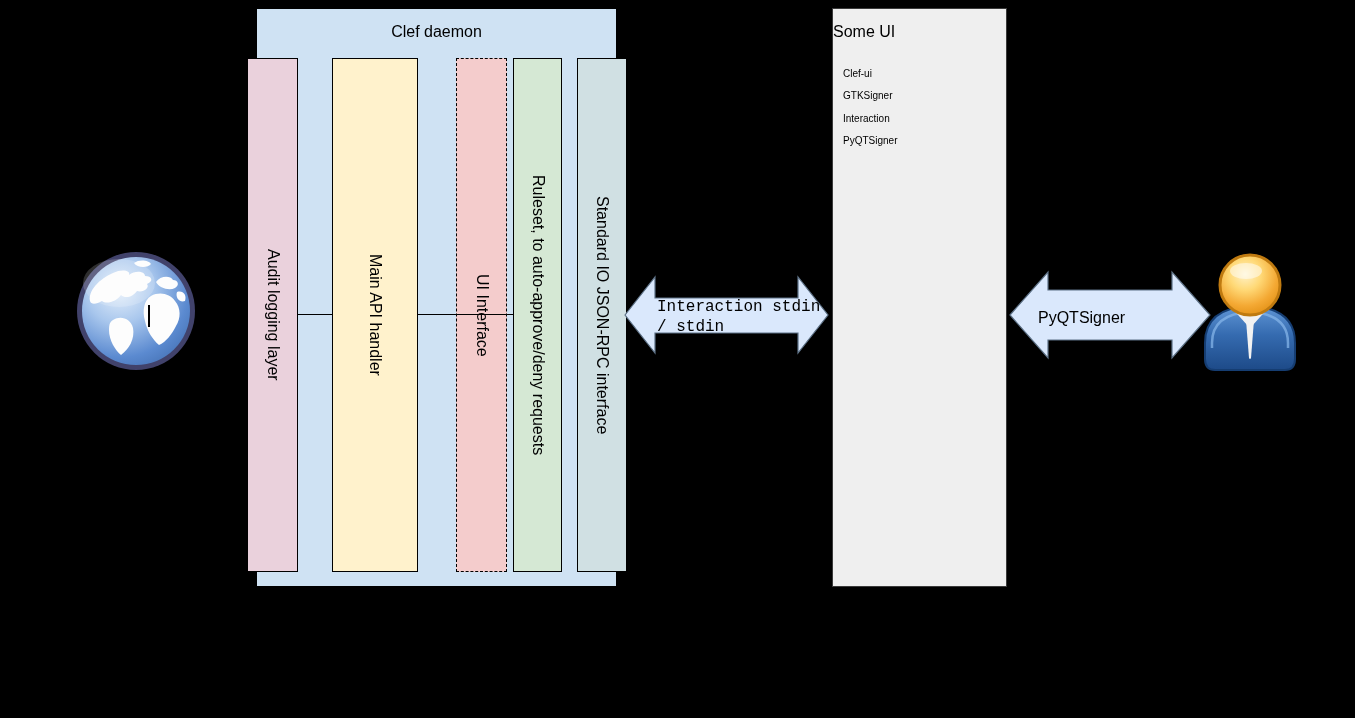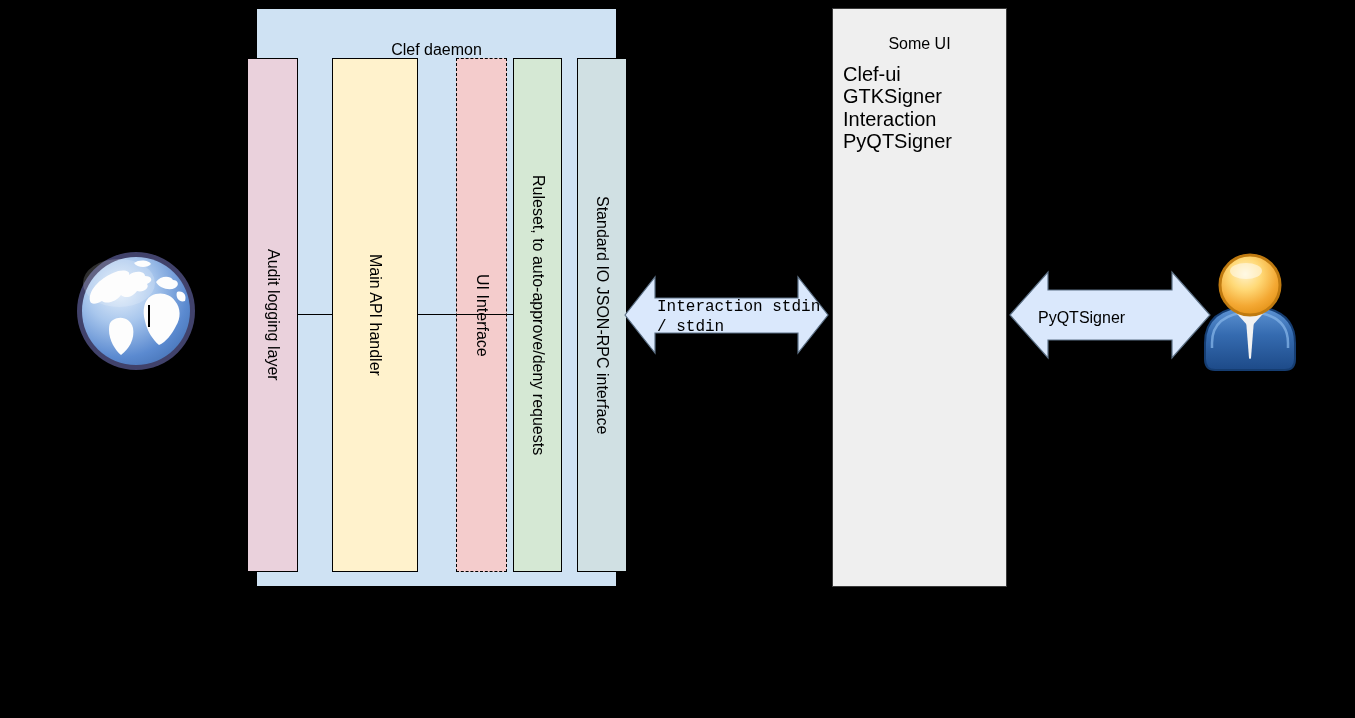--- a/index.html
+++ b/index.html
@@ -1,26 +1,26 @@
 <!DOCTYPE html>
 <html><head>
 <meta charset="utf-8">
 <style>
   html,body{margin:0;padding:0;background:#000;}
   body{width:1355px;height:718px;overflow:hidden;font-family:"Liberation Sans",sans-serif;color:#000;}
   .canvas{position:relative;width:1355px;height:718px;background:#000;}
 
   .container-box{position:absolute;left:256px;top:8px;width:361px;height:579px;
     background:#cfe2f3;border:1px solid #000;box-sizing:border-box;z-index:1;}
-  .container-title{padding-top:32px;text-align:center;font-size:16px;}
+  .container-title{padding-top:14px;text-align:center;font-size:16px;}
 
   .someui-box{position:absolute;left:832px;top:8px;width:175px;height:579px;
     background:#efefef;border:1px solid #3a3a3a;box-sizing:border-box;z-index:1;}
-  .someui-title{padding-top:26px;text-align:center;font-size:16px;}
-  .someui-list{position:absolute;left:10px;top:54px;font-size:20px;line-height:22.4px;}
+  .someui-title{padding-top:14px;text-align:left;font-size:16px;}
+  .someui-list{position:absolute;left:10px;top:54px;font-size:10px;line-height:22.4px;}
 
   .bar{position:absolute;top:58px;height:514px;box-sizing:border-box;border:1px solid #000;
     display:flex;align-items:center;justify-content:center;z-index:2;}
   .bar .vtext{writing-mode:vertical-rl;text-orientation:mixed;font-size:16px;white-space:nowrap;}
   .bar-audit{left:247px;width:51px;}
   .bar-api{left:332px;width:86px;}
   .bar-ui{left:456px;width:51px;border:1.5px dashed #000;}
   .bar-ruleset{left:513px;width:49px;}
   .bar-stdio{left:577px;width:50px;}
 

